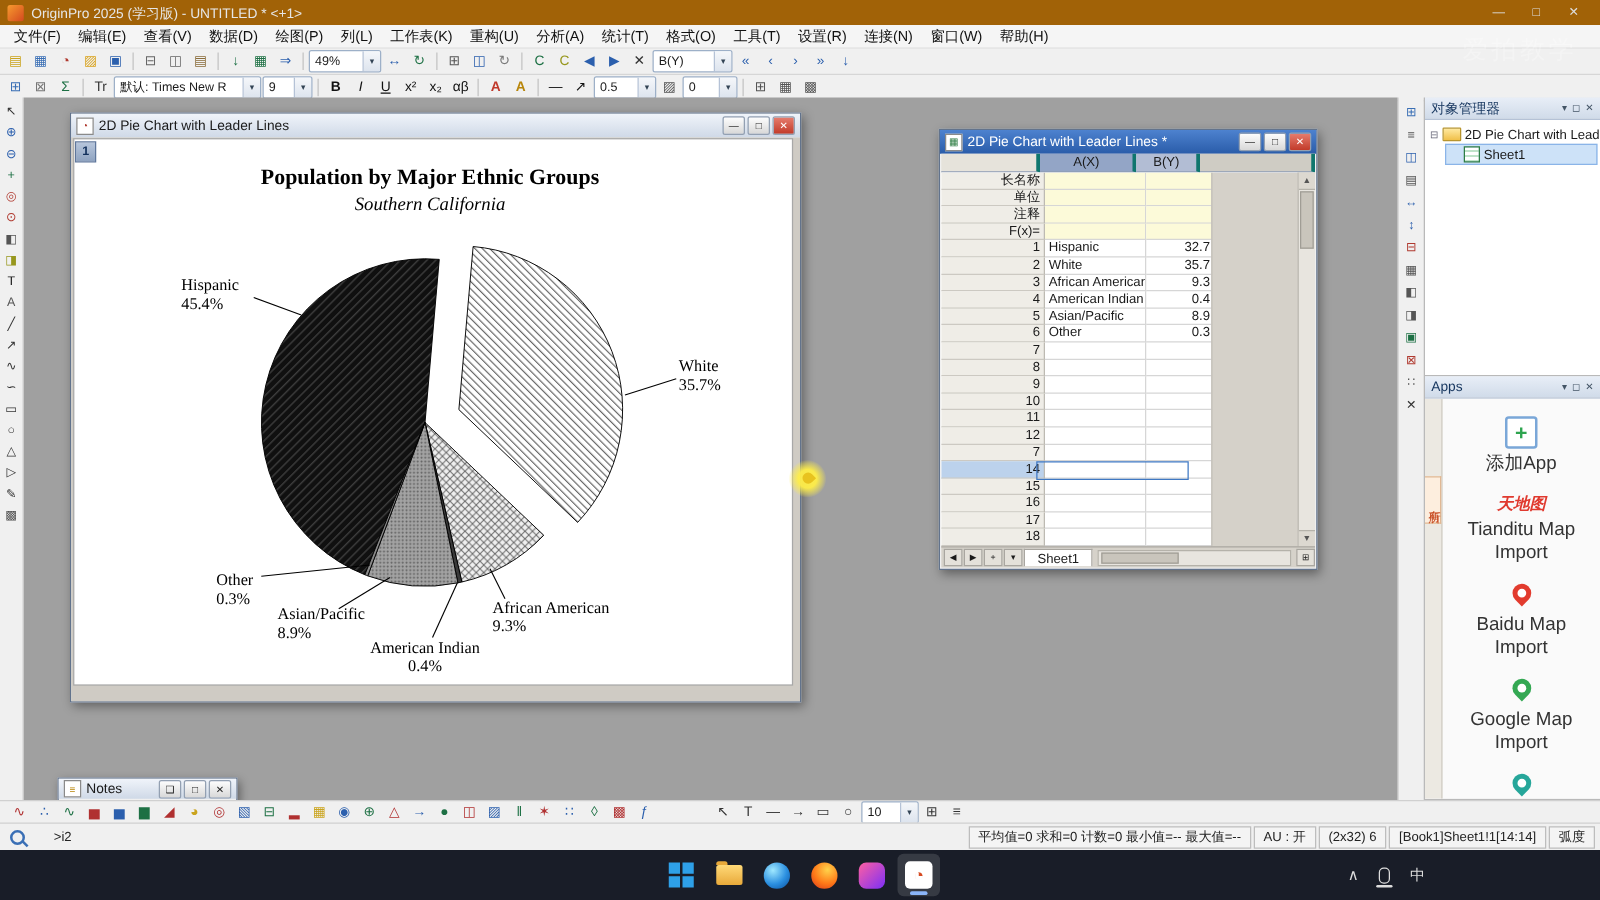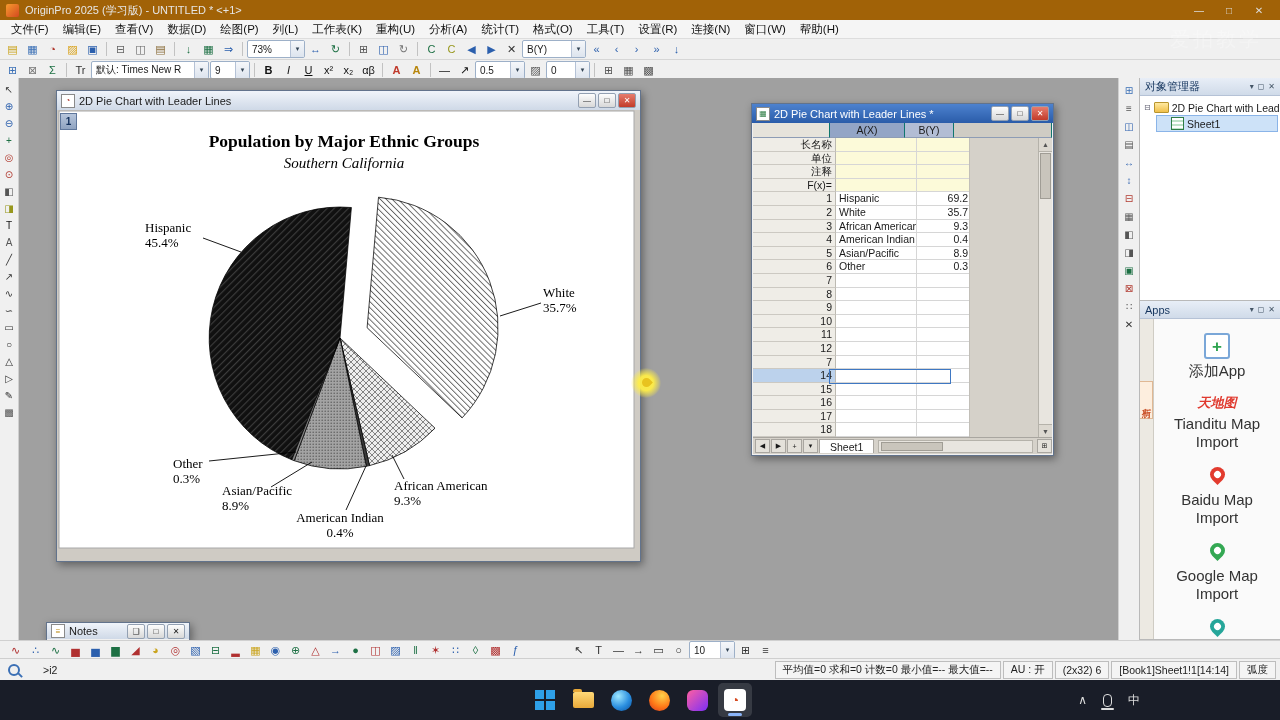--- a/index.html
+++ b/index.html
@@ -36,21 +36,21 @@
   .win-btns{margin-left:auto;display:flex;gap:2px;}
   .wbtn{width:16px;height:13px;display:flex;align-items:center;justify-content:center;font-size:8px;background:linear-gradient(#fdfdfd,#d8d8d8);border:1px solid #93a0b2;color:#222;border-radius:2px;}
   .wbtn.red{background:linear-gradient(#e67c6d,#c23b2a);color:#fff;}
   
   #graph-win{left:37px;top:12px;width:583px;height:470px;}
   #graph-content{position:absolute;left:0;right:0;top:19px;bottom:0;background:#cfcbc4;}
   #layer-badge{position:absolute;left:3px;top:3px;width:15px;height:15px;background:linear-gradient(#b7c6dc,#8fa3c0);border:1px solid #5f779c;color:#12305c;font-weight:bold;font-size:10px;display:flex;align-items:center;justify-content:center;z-index:5;}
   
   #ws-win{left:732px;top:25px;width:301px;height:351px;}
   #ws-header{position:absolute;left:1px;top:19px;right:1px;height:15px;display:flex;font-size:10.5px;}
-  .wsh{border-right:1px solid #0f766e;border-bottom:1px solid #8d9cb5;display:flex;align-items:center;justify-content:center;}
+  .wsh{border-right:3px solid #0f766e;border-bottom:1px solid #8d9cb5;display:flex;align-items:center;justify-content:center;}
   #ws-grid{position:absolute;left:1px;top:34px;width:286px;height:300px;background:#fff;overflow:hidden;font-size:10.5px;}
   .ws-row{display:flex;height:13.6px;}
   .cell{border-right:1px solid #d6d6d6;border-bottom:1px solid #d6d6d6;padding:0 3px;overflow:hidden;white-space:nowrap;line-height:13px;}
   .rh{width:76px;flex:none;background:#efede7;text-align:right;border-right:1px solid #bdbab2;border-bottom:1px solid #ccc9c2;}
   .ca{width:74px;flex:none;}
   .cb{width:48px;flex:none;text-align:right;}
   .lab .ca,.lab .cb{background:#fcfad9;}
   .sel .rh{background:#bcd2ec;}
   #ws-filler{position:absolute;left:216px;top:0;width:70px;height:100%;background:#d5d1c9;border-left:1px solid #c2bfb8;}
   #sel-frame{position:absolute;border:1px solid #3f78c3;pointer-events:none;}
@@ -187,21 +187,21 @@
         <span style="color: rgb(29, 112, 68);">↓</span>
       </div>
       <div class="tbtn">
         <span style="color: rgb(29, 112, 68);">▦</span>
       </div>
       <div class="tbtn">
         <span style="color: rgb(43, 95, 173);">⇒</span>
       </div>
       <div class="sep"></div>
       <div class="combo" style="width: 52px;">
-        <span class="cval">73%</span>
+        <span class="cval">49%</span>
         <span class="carr">▾</span>
       </div>
       <div class="tbtn">
         <span style="color: rgb(43, 95, 173);">↔</span>
       </div>
       <div class="tbtn">
         <span style="color: rgb(29, 112, 68);">↻</span>
       </div>
       <div class="sep"></div>
       <div class="tbtn">
@@ -493,21 +493,21 @@
               <div class="cell cb"></div>
             </div>
             <div class="ws-row lab">
               <div class="cell rh">F(x)=</div>
               <div class="cell ca"></div>
               <div class="cell cb"></div>
             </div>
             <div class="ws-row">
               <div class="cell rh">1</div>
               <div class="cell ca">Hispanic</div>
-              <div class="cell cb">69.2</div>
+              <div class="cell cb">32.7</div>
             </div>
             <div class="ws-row">
               <div class="cell rh">2</div>
               <div class="cell ca">White</div>
               <div class="cell cb">35.7</div>
             </div>
             <div class="ws-row">
               <div class="cell rh">3</div>
               <div class="cell ca">African American</div>
               <div class="cell cb">9.3</div>

